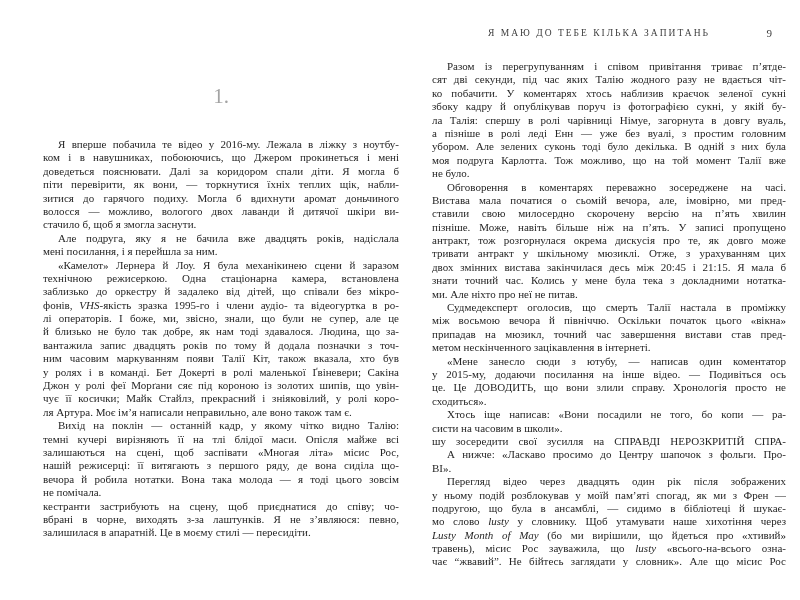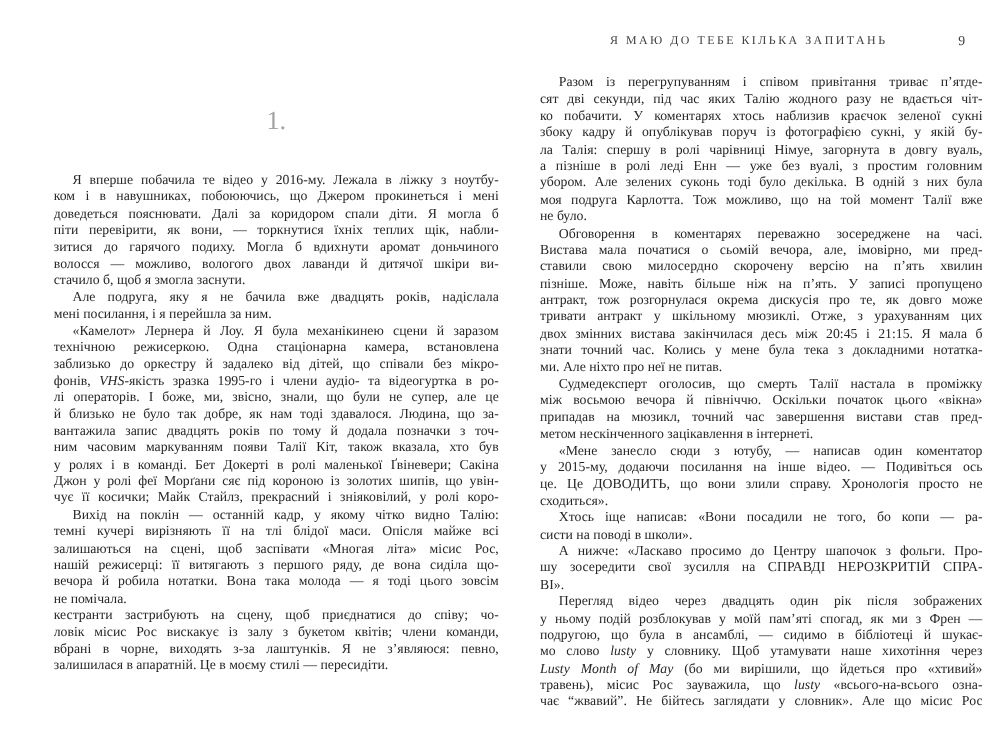--- a/index.html
+++ b/index.html
@@ -84,32 +84,32 @@
           <div class="ln">технічною режисеркою. Одна стаціонарна камера, встановлена</div>
           <div class="ln">заблизько до оркестру й задалеко від дітей, що співали без мікро-</div>
           <div class="ln">фонів, <i>VHS</i>-якість зразка 1995-го і члени аудіо- та відеогуртка в ро-</div>
           <div class="ln">лі операторів. І боже, ми, звісно, знали, що були не супер, але це</div>
           <div class="ln">й близько не було так добре, як нам тоді здавалося. Людина, що за-</div>
           <div class="ln">вантажила запис двадцять років по тому й додала позначки з точ-</div>
           <div class="ln">ним часовим маркуванням появи Талії Кіт, також вказала, хто був</div>
           <div class="ln">у ролях і в команді. Бет Докерті в ролі маленької Ґвіневери; Сакіна</div>
           <div class="ln">Джон у ролі феї Морґани сяє під короною із золотих шипів, що увін-</div>
           <div class="ln">чує її косички; Майк Стайлз, прекрасний і зніяковілий, у ролі коро-</div>
+          <div class="ln end">ля Артура. Моє ім’я написали неправильно, але воно також там є.</div>
         </div>
         <div class="para">
           <div class="ln first">Вихід на поклін — останній кадр, у якому чітко видно Талію:</div>
           <div class="ln">темні кучері вирізняють її на тлі блідої маси. Опісля майже всі</div>
           <div class="ln">залишаються на сцені, щоб заспівати «Многая літа» місис Рос,</div>
           <div class="ln">нашій режисерці: її витягають з першого ряду, де вона сиділа що-</div>
           <div class="ln">вечора й робила нотатки. Вона така молода — я тоді цього зовсім</div>
           <div class="ln end">не помічала.</div>
         </div>
         <div class="para">
           <div class="ln">кестранти застрибують на сцену, щоб приєднатися до співу; чо-</div>
-          <div class="ln">ловік місис Рос вискакує із залу з букетом квітів; члени команди,</div>
           <div class="ln">вбрані в чорне, виходять з-за лаштунків. Я не з’являюся: певно,</div>
           <div class="ln end">залишилася в апаратній. Це в моєму стилі — пересидіти.</div>
         </div>
       </div>
   </div>
 
   <div class="page page-right">
     <div class="running-header">
       <div class="rh-title">Я МАЮ ДО ТЕБЕ КІЛЬКА ЗАПИТАНЬ</div>
       <div class="rh-num">9</div>
@@ -144,25 +144,25 @@
           <div class="ln end">метом нескінченного зацікавлення в інтернеті.</div>
         </div>
         <div class="para">
           <div class="ln first">«Мене занесло сюди з ютубу, — написав один коментатор</div>
           <div class="ln">у 2015-му, додаючи посилання на інше відео. — Подивіться ось</div>
           <div class="ln">це. Це ДОВОДИТЬ, що вони злили справу. Хронологія просто не</div>
           <div class="ln end">сходиться».</div>
         </div>
         <div class="para">
           <div class="ln first">Хтось іще написав: «Вони посадили не того, бо копи — ра-</div>
-          <div class="ln end">систи на поводі в школи».</div>
+          <div class="ln end">систи на часовим в школи».</div>
         </div>
         <div class="para">
+          <div class="ln">шу зосередити свої зусилля на СПРАВДІ НЕРОЗКРИТІЙ СПРА-</div>
           <div class="ln first">А нижче: «Ласкаво просимо до Центру шапочок з фольги. Про-</div>
-          <div class="ln">шу зосередити свої зусилля на СПРАВДІ НЕРОЗКРИТІЙ СПРА-</div>
           <div class="ln end">ВІ».</div>
         </div>
         <div class="para">
           <div class="ln first">Перегляд відео через двадцять один рік після зображених</div>
           <div class="ln">у ньому подій розблокував у моїй пам’яті спогад, як ми з Френ —</div>
           <div class="ln">подругою, що була в ансамблі, — сидимо в бібліотеці й шукає-</div>
           <div class="ln">мо слово <i>lusty</i> у словнику. Щоб утамувати наше хихотіння через</div>
           <div class="ln"><i>Lusty Month of May</i> (бо ми вирішили, що йдеться про «хтивий»</div>
           <div class="ln">травень), місис Рос зауважила, що <i>lusty</i> «всього-на-всього озна-</div>
           <div class="ln">чає “жвавий”. Не бійтесь заглядати у словник». Але що місис Рос</div>

